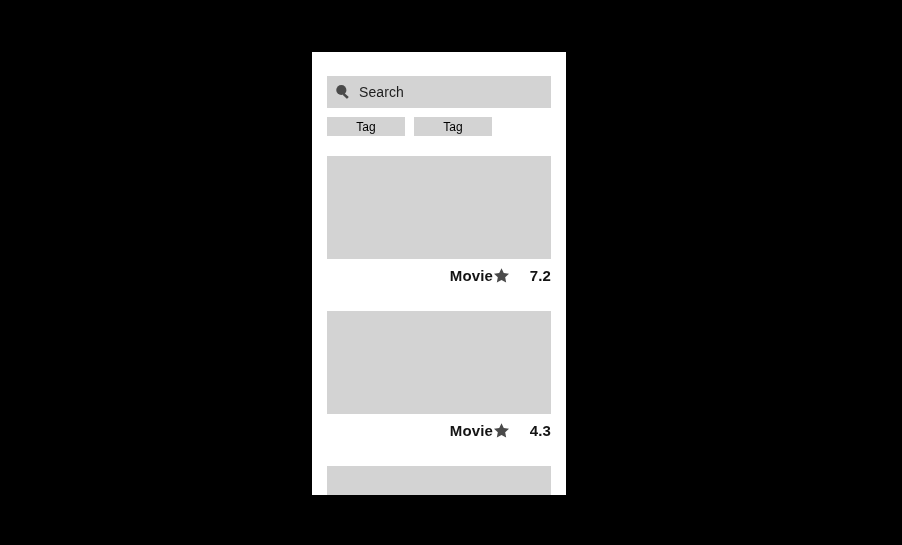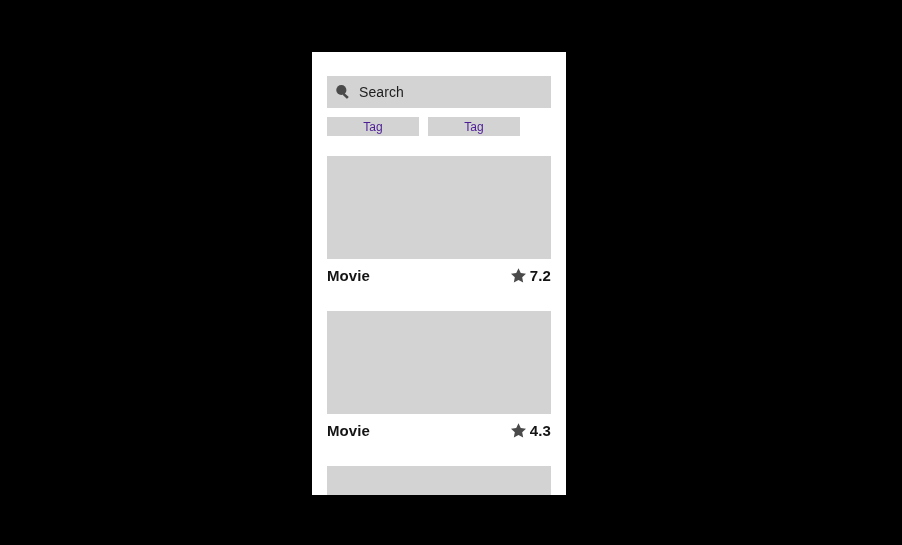--- a/index.html
+++ b/index.html
@@ -72,28 +72,28 @@
 
   
   .tags-row {
     position: absolute;
     left: 15px;
     top: 65px;
     display: flex;
     gap: 9px;
   }
   .tag-chip {
-    width: 92px;
+    width: 78px;
     height: 19px;
     background: #d3d3d3;
     display: flex;
     align-items: center;
     justify-content: center;
     font-size: 12px;
-    color: #4c1d95;
+    color: #000000;
     line-height: 1;
     box-sizing: border-box;
   }
 
   
   .card-list {
     position: absolute;
     left: 15px;
     top: 104px;
     width: 224px;
@@ -105,35 +105,35 @@
   .poster {
     width: 224px;
     height: 103px;
     background: #d3d3d3;
     display: block;
   }
   .card-meta {
     height: 30px;
     display: flex;
     align-items: center;
-    justify-content: space-between;
+    justify-content: flex-end;
     padding-top: 2px;
     box-sizing: border-box;
   }
   .movie-title {
     font-size: 15px;
     font-weight: bold;
     color: #141414;
     line-height: 1;
     letter-spacing: 0.1px;
   }
   .rating {
     display: flex;
     align-items: center;
-    gap: 3px;
+    gap: 20px;
   }
   .star-icon {
     width: 17px;
     height: 17px;
     display: block;
   }
   .rating-value {
     font-size: 15px;
     font-weight: bold;
     color: #141414;

